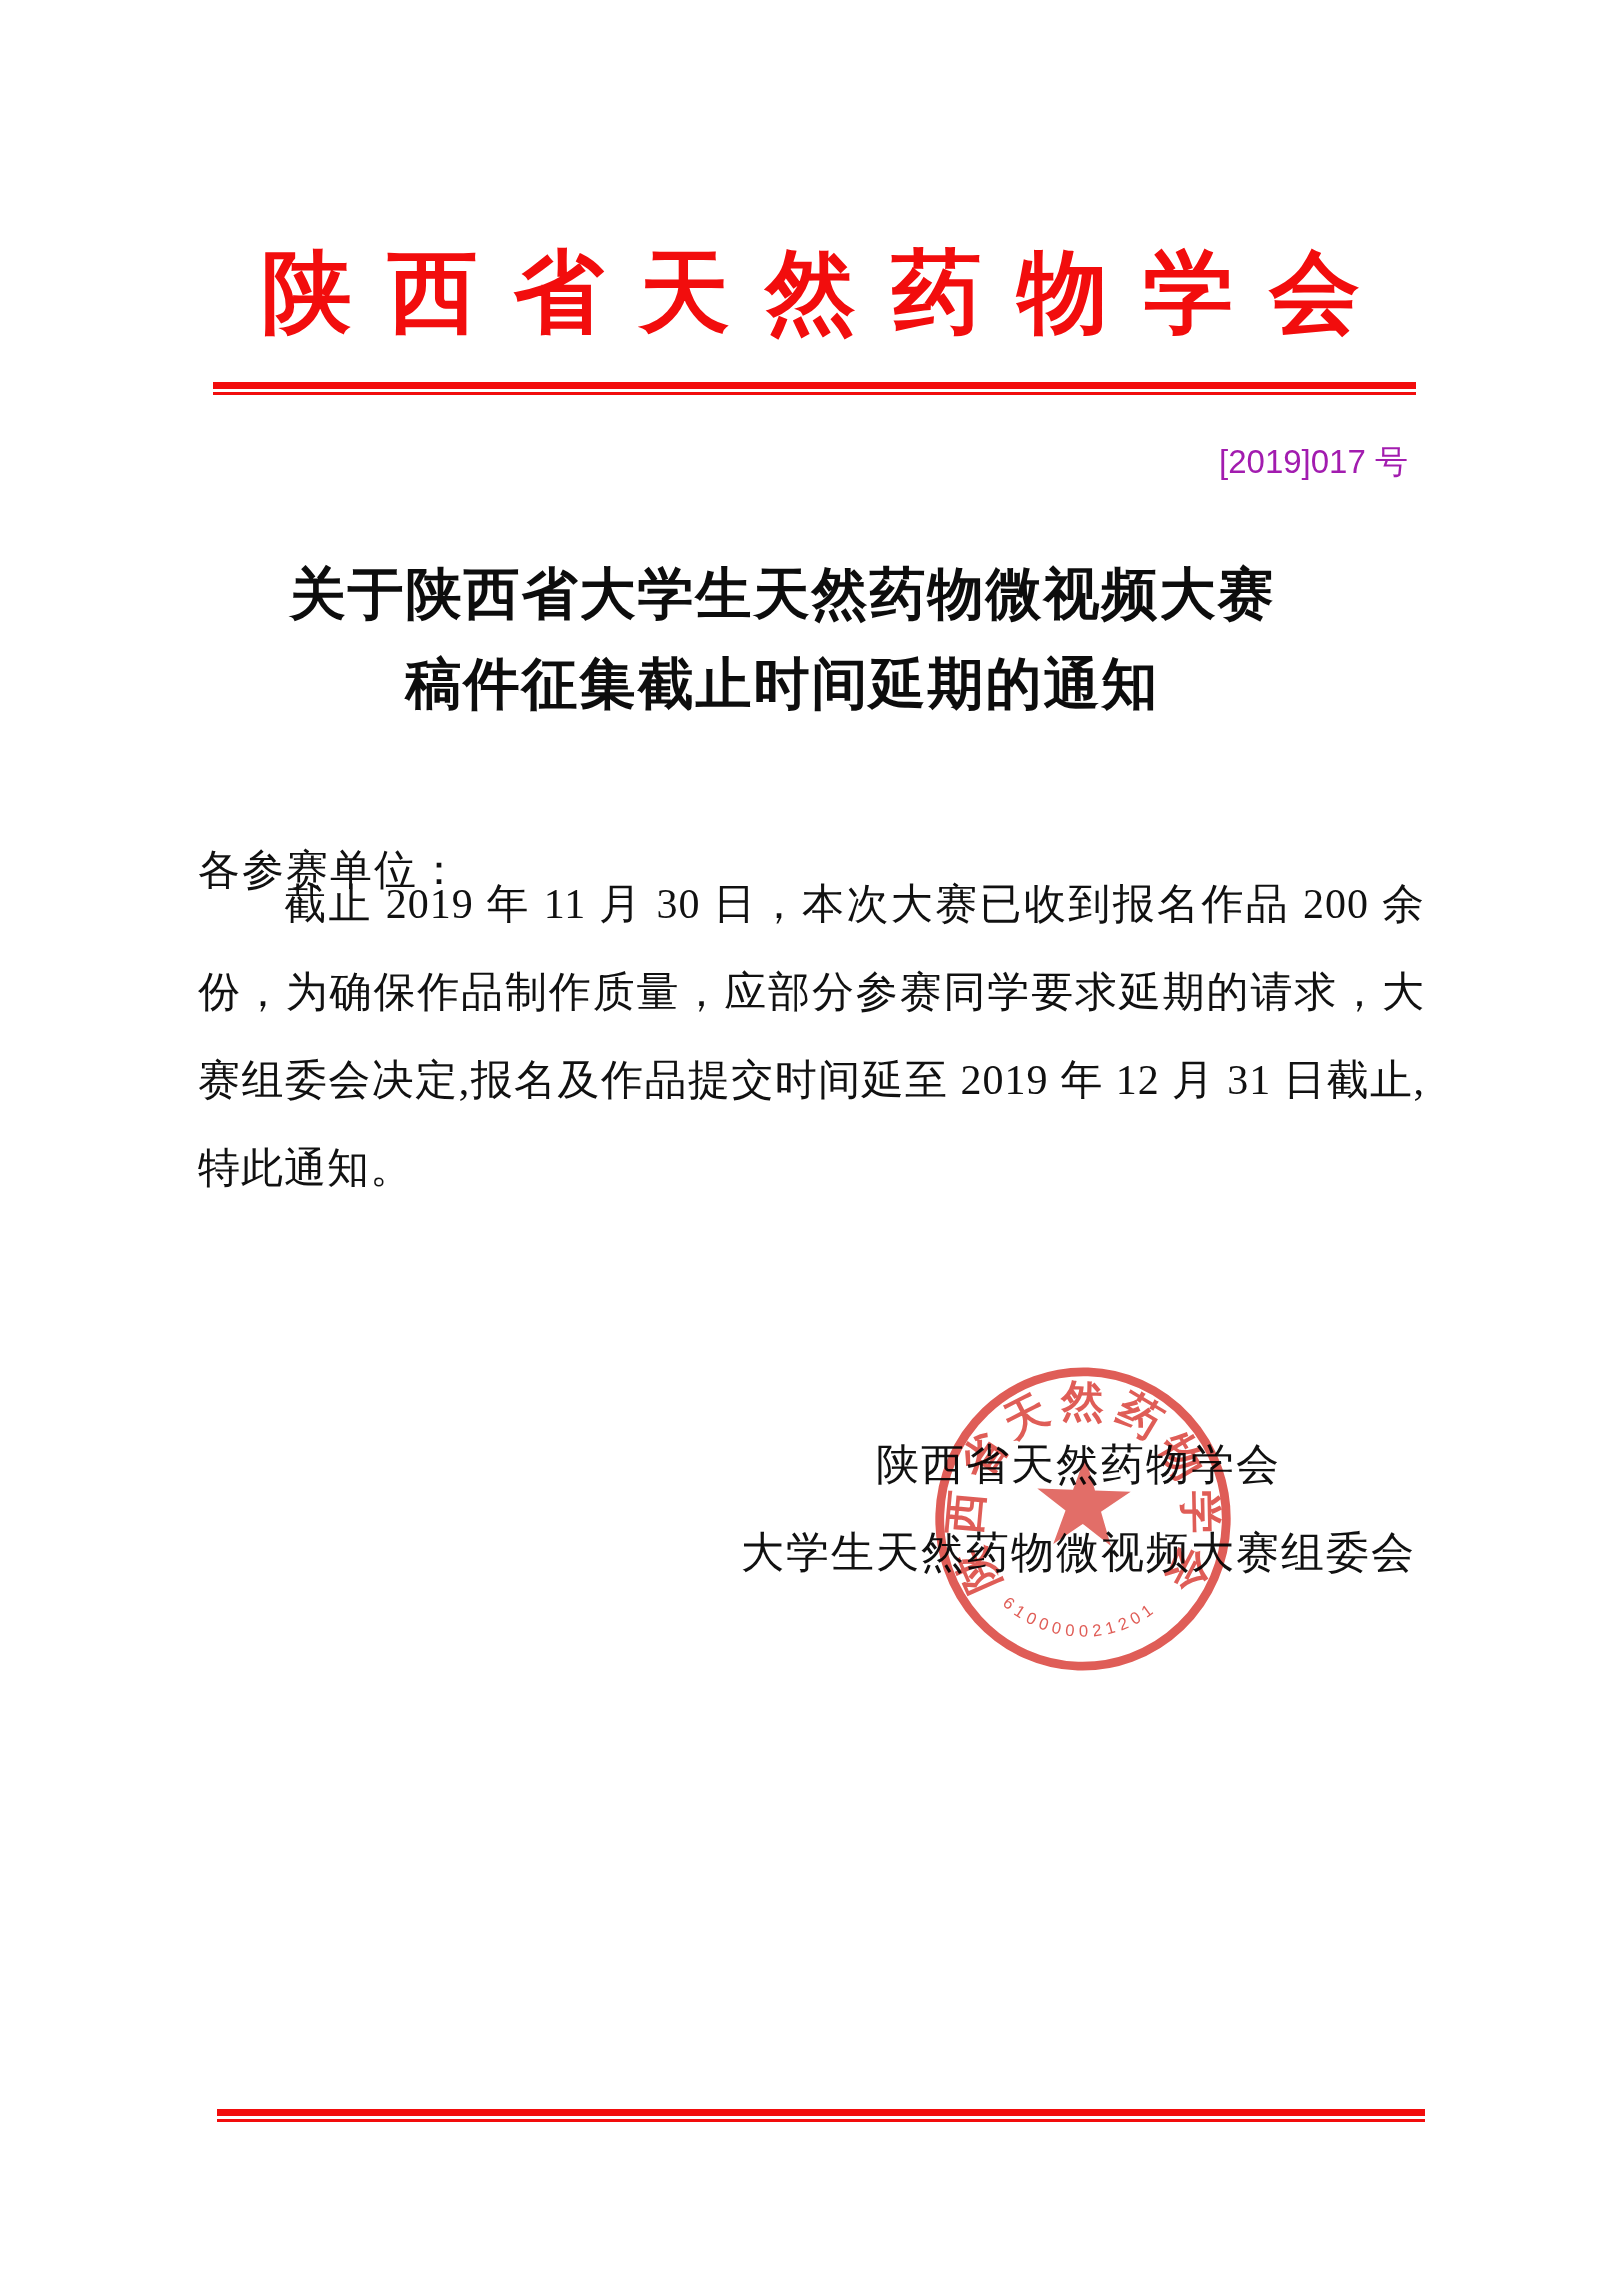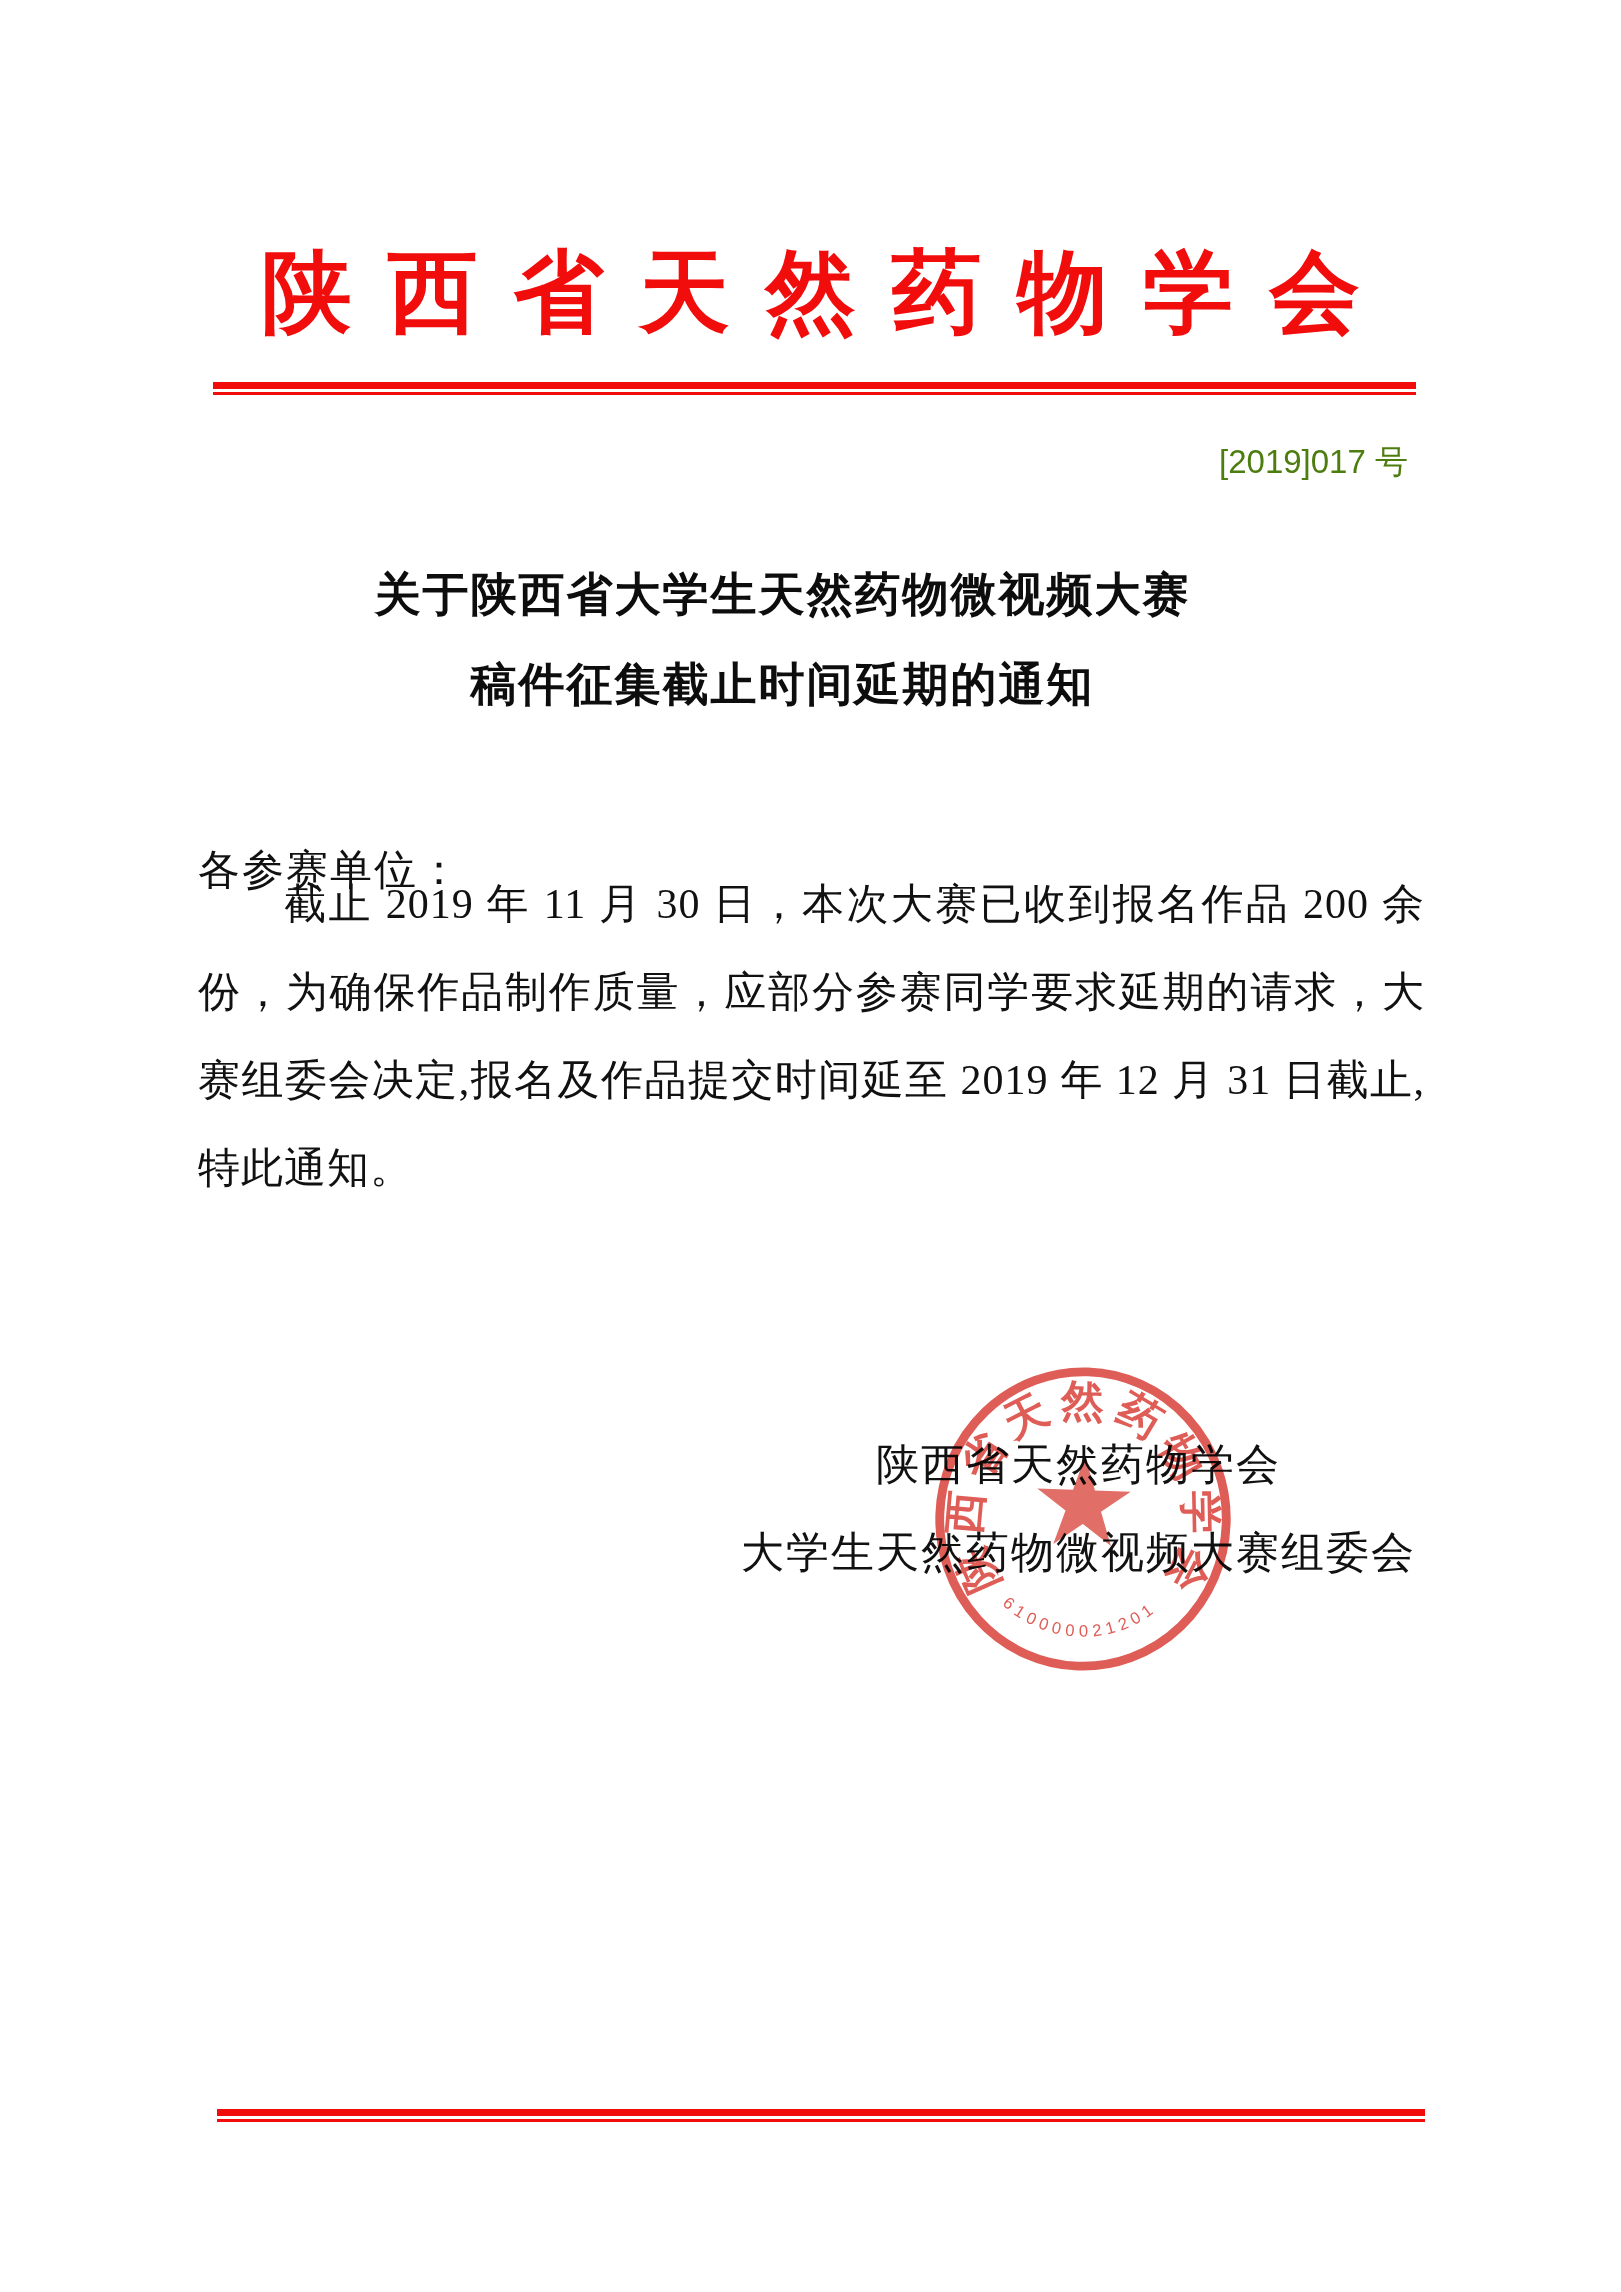--- a/index.html
+++ b/index.html
@@ -28,30 +28,30 @@
   
   .rule-top { position:absolute; top:382px; left:213px; width:1203px; }
   .rule-bottom { position:absolute; top:2109px; left:217px; width:1208px; }
   .rule-thick { height:6.9px; background:#f20d0d; }
   .rule-gap { height:2.9px; background:transparent; }
   .rule-thin { height:2.9px; background:#f20d0d; }
 
   .doc-number {
     position:absolute; top:440px; right:213px;
     font-family:"Liberation Sans", sans-serif;
-    font-size:33px; color:#4d7c0f;
+    font-size:33px; color:#a21caf;
     white-space:nowrap;
   }
 
   .heading {
     position:absolute; top:549px; left:0; width:1565px;
     text-align:center;
     font-family:"Liberation Sans", sans-serif;
     font-weight:bold;
-    font-size:46px; line-height:90px;
+    font-size:56px; line-height:90px;
     color:#0d0d0d;
     letter-spacing:2px;
     white-space:nowrap;
   }
 
   .salutation {
     position:absolute; top:847px; left:198px;
     font-size:42px; line-height:1.1;
     letter-spacing:2px;
   }

